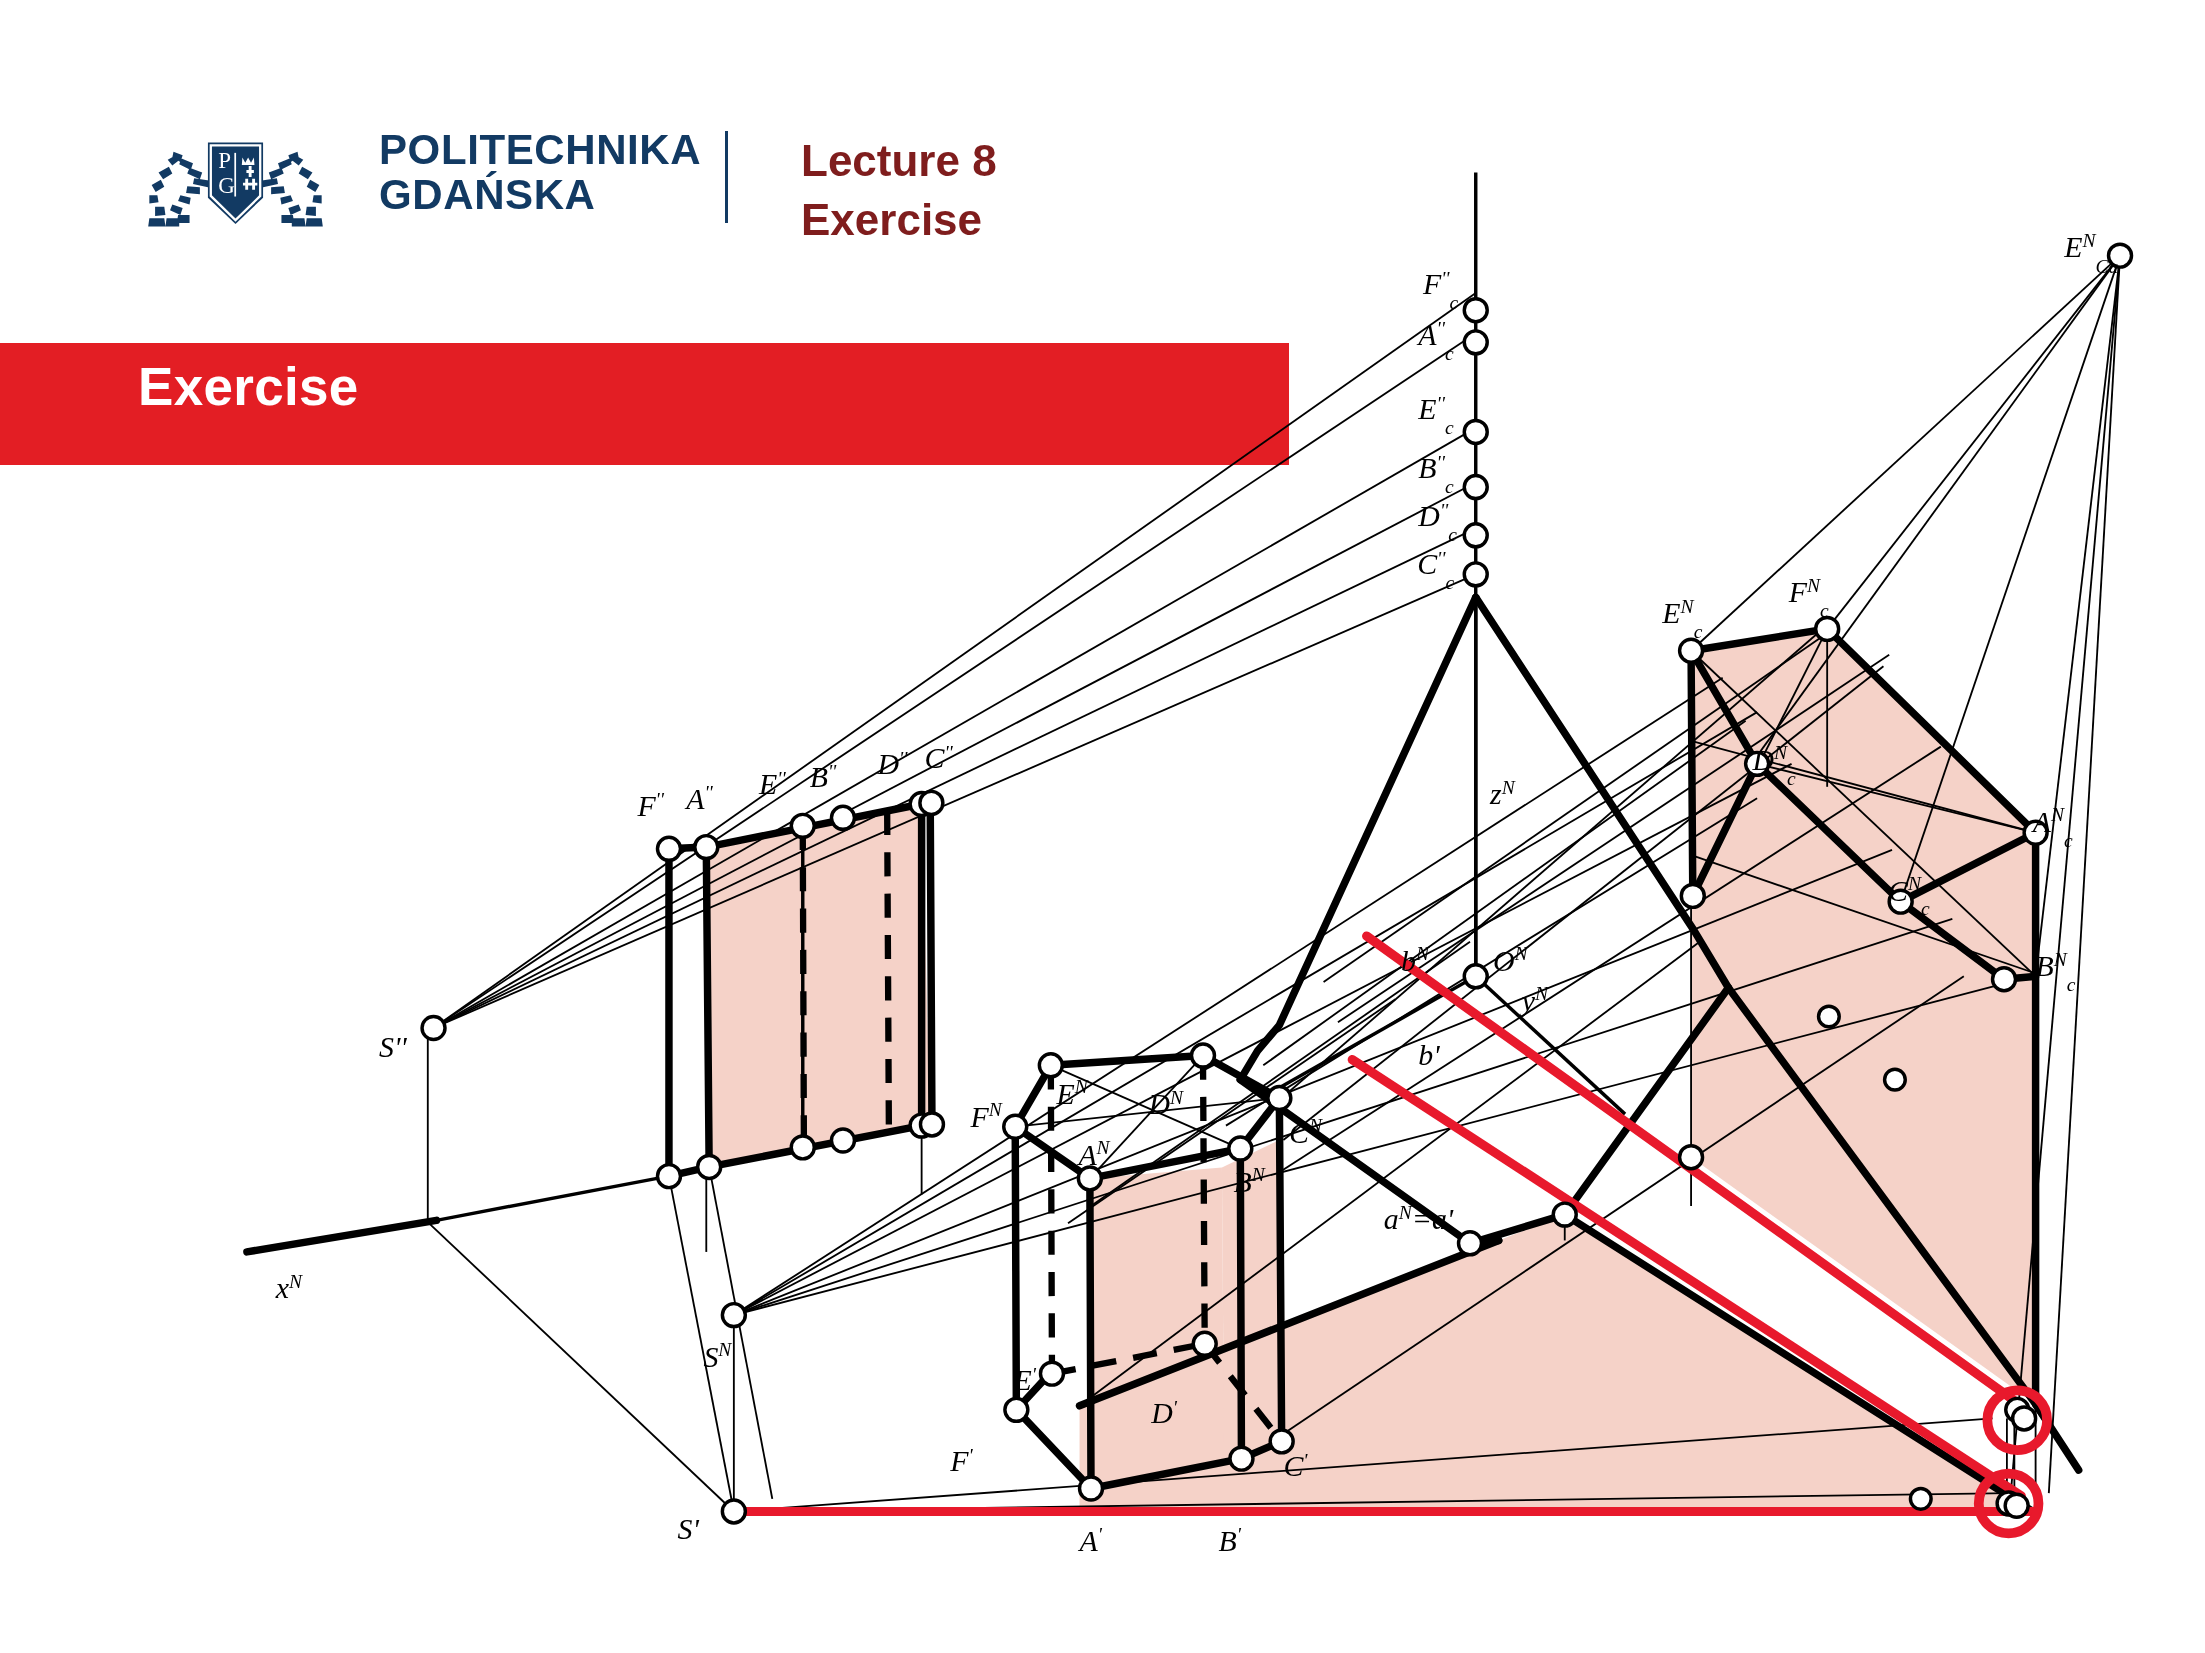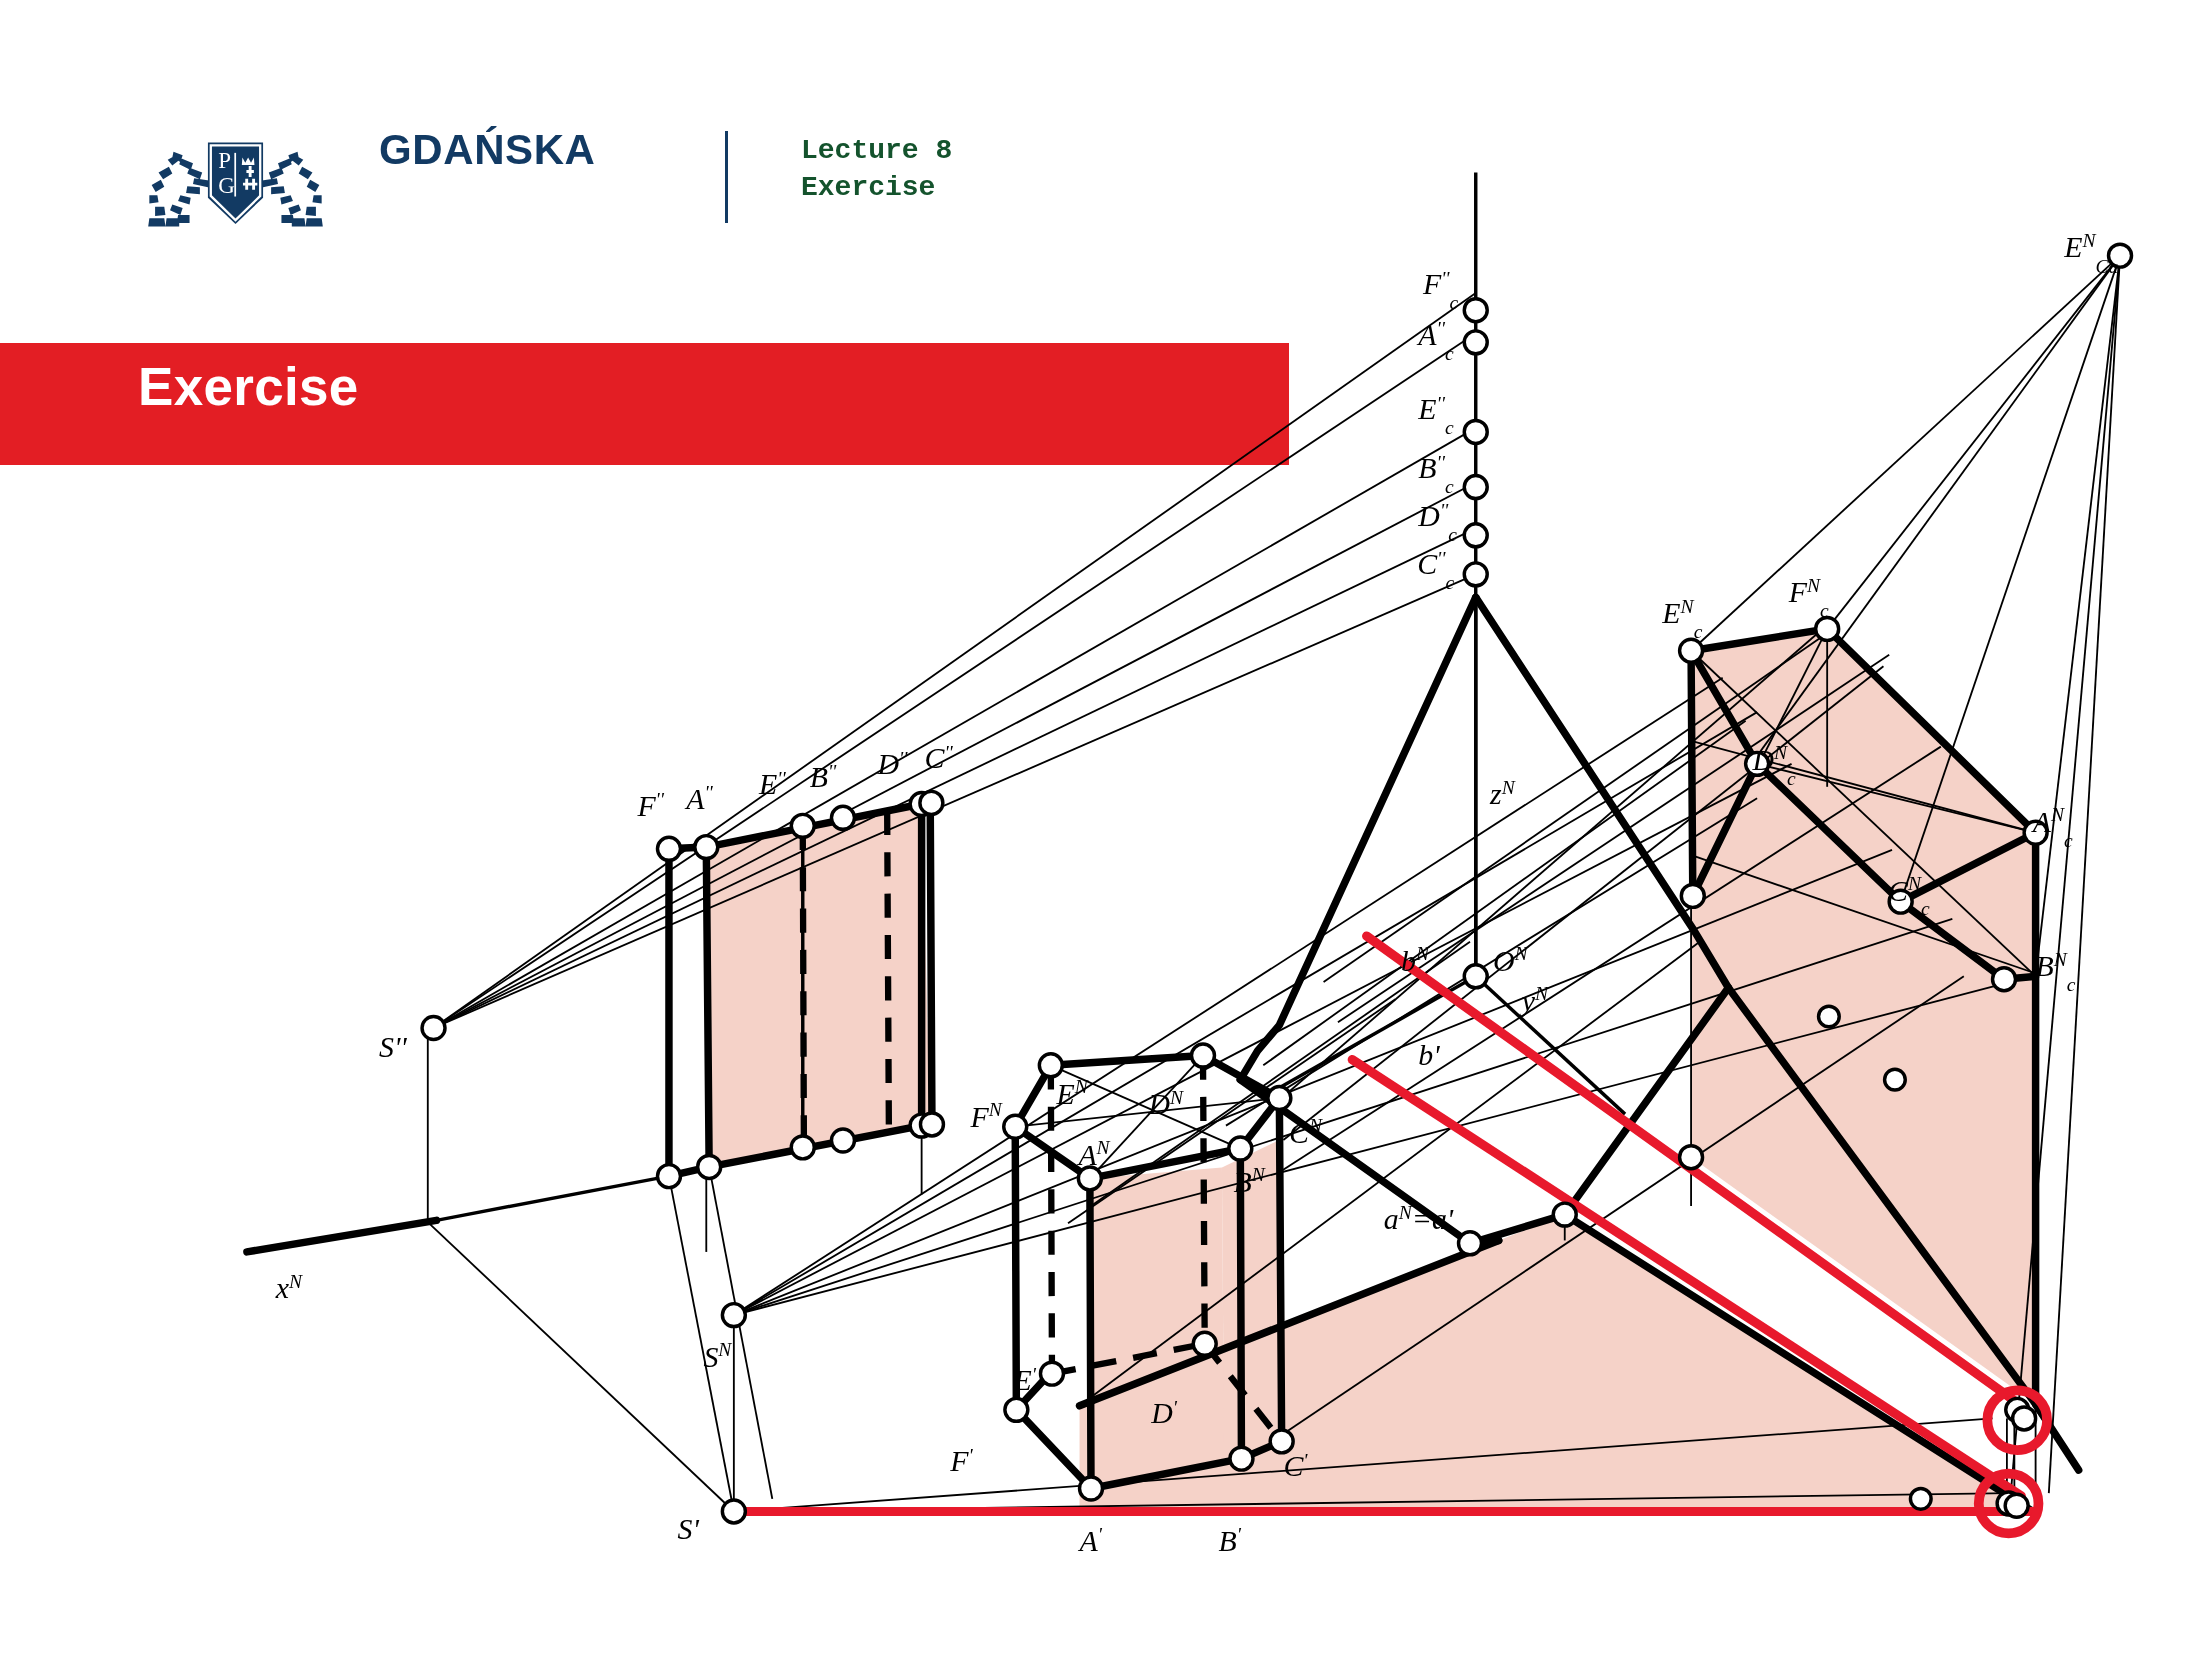--- a/index.html
+++ b/index.html
@@ -8,22 +8,22 @@
 
   
   #header{position:absolute;left:0;top:0;width:2205px;height:322px;}
   #logo-block{position:absolute;left:132px;top:123px;width:207px;height:112px;}
   #uni-name{position:absolute;left:379px;top:127px;
             font-weight:bold;font-size:42px;line-height:1.08;
             color:#123a63;letter-spacing:0.6px;}
   #header-divider{position:absolute;left:725px;top:131px;width:3.4px;height:92px;
                   background:#123a63;}
   #lecture-block{position:absolute;left:801px;top:132px;
-                 font-weight:bold;font-size:28px;line-height:1.33;
-                 color:#14532d;font-family:Liberation Mono, monospace;}
+                 font-weight:bold;font-size:44px;line-height:1.33;
+                 color:#7f1d1d;}
 
   
   #banner{position:absolute;left:0;top:343px;width:1289px;height:122px;
           background:#e31e24;}
   #banner-title{position:absolute;left:138px;top:356px;
                 font-weight:bold;font-size:53px;color:#ffffff;
                 letter-spacing:0.3px;}
 
   
   #drawing{position:absolute;left:0;top:0;width:2205px;height:1654px;}
@@ -83,20 +83,21 @@
           <path d="M193 104 h4 v-7 h5 v7 h4 v5 h-4 v7 h-5 v-7 h-4 z" fill="#ffffff"></path>
           <path d="M205 104 h4 v-7 h5 v7 h4 v5 h-4 v7 h-5 v-7 h-4 z" fill="#ffffff"></path>
         </g>
         <text x="150" y="78" font-family="Liberation Serif, serif" font-size="40" fill="#ffffff">P</text>
         <text x="150" y="122" font-family="Liberation Serif, serif" font-size="40" fill="#ffffff">G</text>
       </g>
     </svg>
   </div>
 
   <div id="uni-name">
+    <div>POLITECHNIKA</div>
     <div>GDAŃSKA</div>
   </div>
 
   <div id="header-divider"></div>
 
   <div id="lecture-block">
     <div>Lecture 8</div>
     <div>Exercise</div>
   </div>
 </div>

